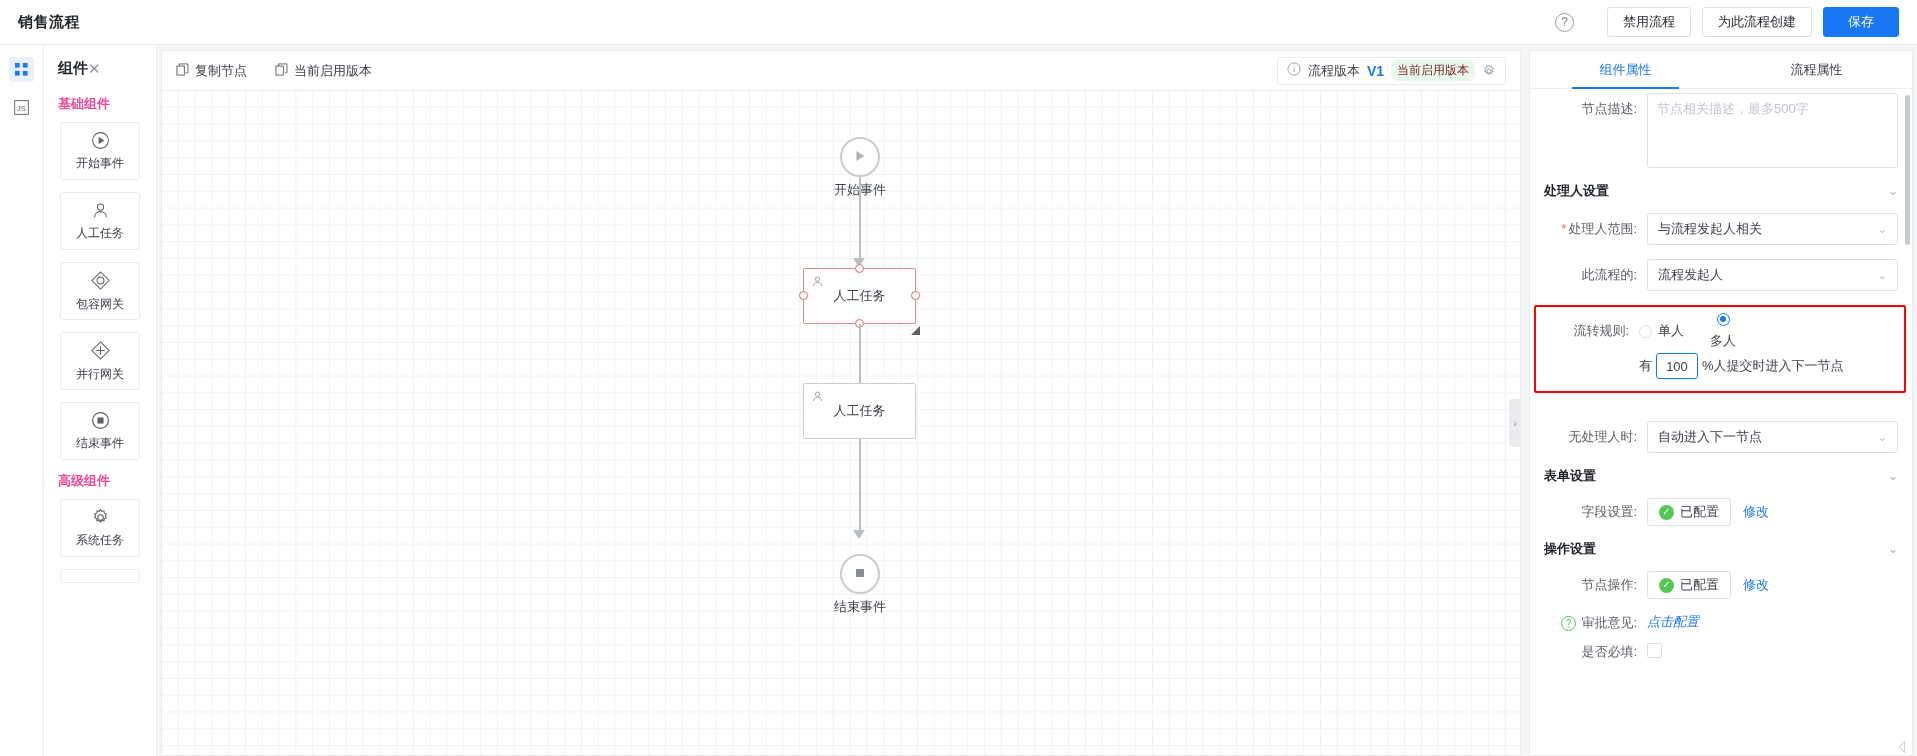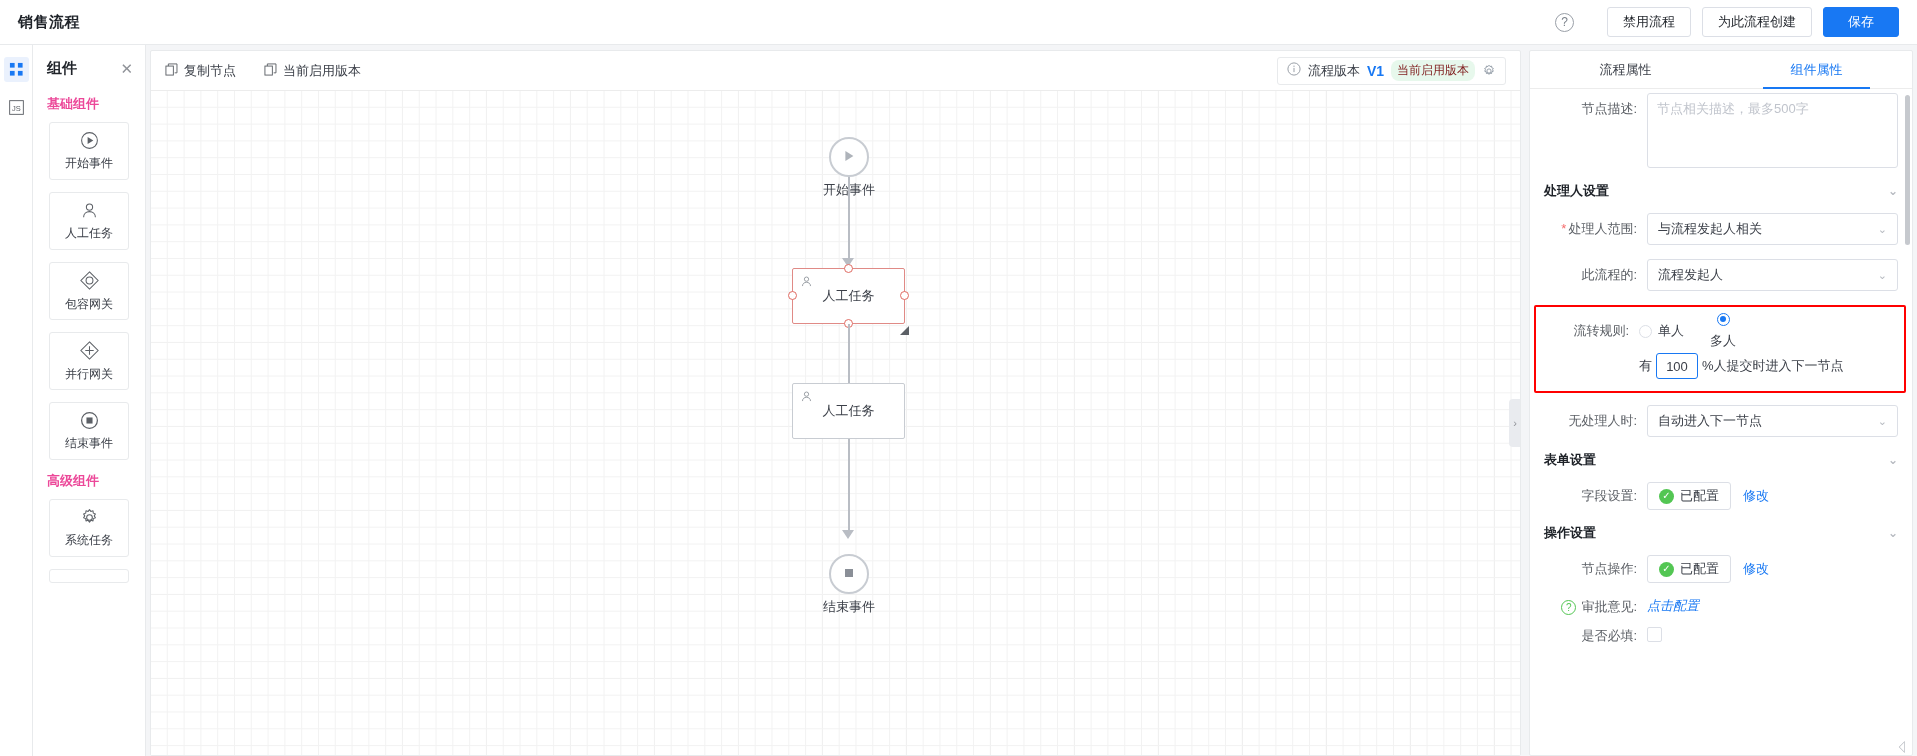--- a/index.html
+++ b/index.html
@@ -32,39 +32,39 @@
     font-size:13px; font-family:inherit; cursor:pointer;
     display:flex; align-items:center; margin-left:11px;
   }
   .btn-primary { background:#1878f3; border-color:#1878f3; color:#fff; padding:0 24px; }
 
   
   .body { flex:1; display:flex; min-height:0; background:#f7f8fa; }
 
   
   .rail {
-    width:33px; min-width:33px; background:#fff;
+    width:44px; min-width:33px; background:#fff;
     border-right:1px solid #e8eaec; padding-top:12px;
     display:flex; flex-direction:column; align-items:center; gap:13px;
   }
   .rail-btn {
     width:25px; height:25px; border-radius:3px;
     display:flex; align-items:center; justify-content:center; cursor:pointer;
   }
   .rail-btn.active { background:#eaf1fd; }
   .rail-btn svg { display:block; }
 
   
   .panel {
     width:113px; min-width:113px; background:#fff;
     border-right:1px solid #e8eaec; padding:0 10px;
     position:relative; overflow:hidden;
   }
   .panel-head {
-    display:flex; align-items:center; justify-content:space-between;
+    display:flex; align-items:center; justify-content:flex-start;
     padding:14px 2px 8px 4px;
   }
   .panel-title { font-size:15px; font-weight:700; color:#1f2329; }
   .panel-close { font-size:15px; color:#909399; cursor:pointer; line-height:1; }
   .group-title {
     font-size:13px; font-weight:700; color:#ec4899;
     margin:9px 0 9px 4px;
   }
   .comp-card {
     width:80px; height:58px; margin:0 auto 12px auto;
@@ -205,21 +205,21 @@
     font-size:13px; color:#3c4049; background:#fff; cursor:pointer;gap:24px;
   }
   .select .caret { margin-left:auto; color:#b6bac0; font-size:11px; }
   .sec-head {
     display:flex; align-items:center; font-size:13px; font-weight:700;
     color:#1f2329; margin:4px 0 13px 0;text-align:center;
   }
   .sec-head .caret { margin-left:auto; color:#b6bac0; font-size:12px; cursor:pointer; }
   .highlight-box {
     border:2px solid #ff0000; border-radius:2px; padding:12px 6px 10px 0;
-    margin:0 -8px 12px -10px;
+    margin:0 -8px 28px -10px;
   }
   .radio-row { display:flex; align-items:center; gap:8px; height:24px; }
   .radio { display:flex; align-items:center; gap:6px; cursor:pointer; font-size:13px; color:#3c4049; }
   .dot {
     width:13px; height:13px; border-radius:50%;
     border:1px solid #dcdfe6; background:#fff; display:block;
   }
   .dot.on {
     border:1px solid #1878f3; background:#fff; position:relative;
   }
@@ -476,22 +476,22 @@
 
           <div class="collapse-tab">›</div>
         </div>
       </div>
     </div>
 
     <div class="right-wrap">
       <div class="right">
 
         <div class="tabs">
+          <div class="tab active">组件属性</div>
           <div class="tab">流程属性</div>
-          <div class="tab active">组件属性</div>
         </div>
 
         <div class="form">
 
           <div class="row">
             <div class="lab">节点描述:</div>
             <div class="ctrl">
               <div class="textarea-box">节点相关描述，最多500字</div>
               <span class="ta-grip">◺</span>
             </div>

